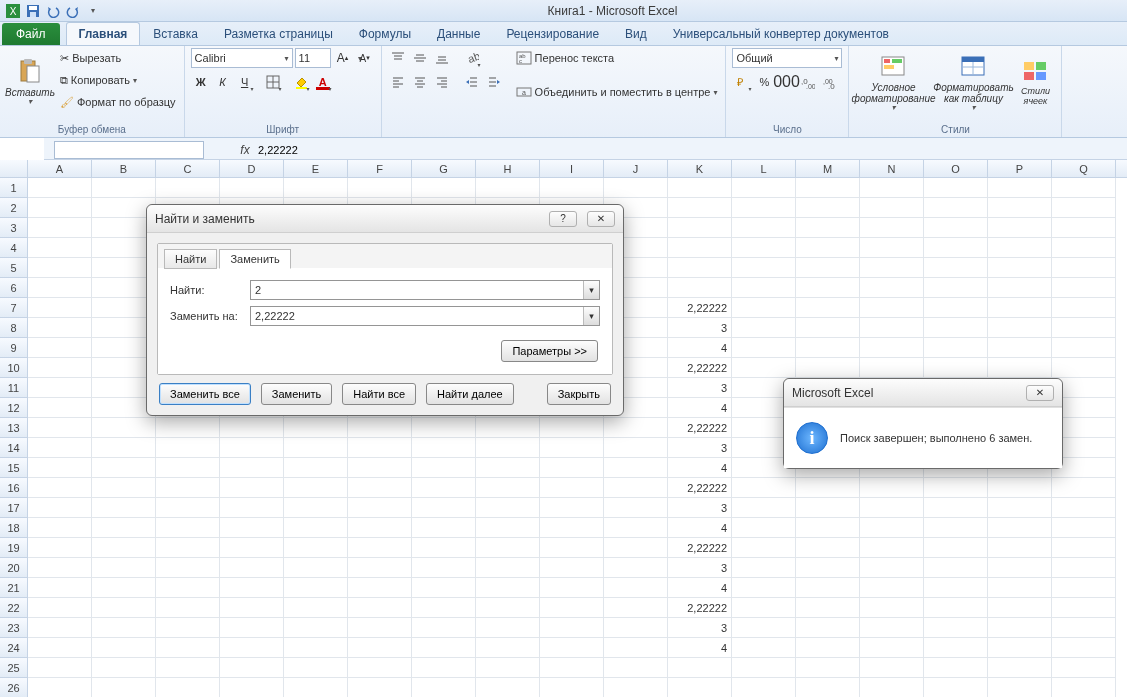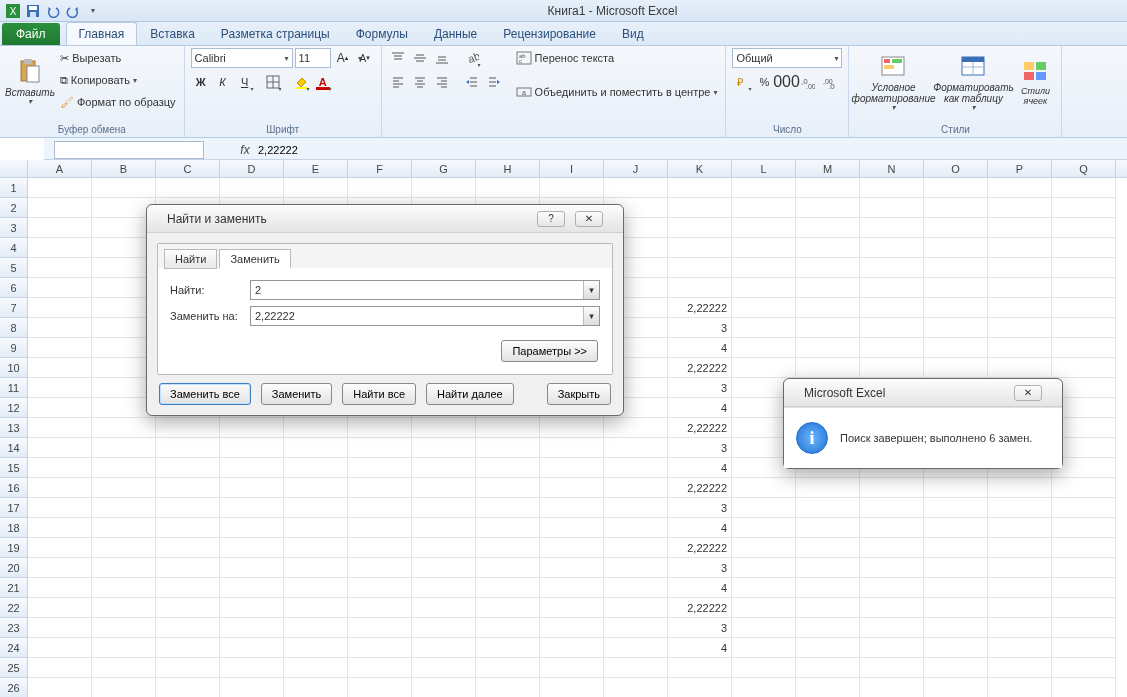--- a/index.html
+++ b/index.html
@@ -8,21 +8,21 @@
 
 .titlebar { height: 22px; background: linear-gradient(#e7eff9,#d7e5f5); display: flex; align-items: center; padding: 0 4px; border-bottom: 1px solid #b5c9e0; }
 .qat { display: flex; gap: 2px; align-items: center; }
 .qat-btn { width: 18px; height: 18px; display: flex; align-items: center; justify-content: center; border-radius: 2px; }
 .title-text { flex: 1; text-align: center; font-size: 12px; color: #3b3b3b; }
 
 
 .ribbon-tabs { height: 24px; background: linear-gradient(#e7eff9,#ddeaf7); display: flex; align-items: flex-end; padding-left: 2px; border-bottom: 1px solid #b5c9e0; }
 .file-tab { background: linear-gradient(#2a8f3d,#1f7a31); color: #fff; padding: 4px 14px; font-size: 12px; border-radius: 3px 3px 0 0; margin-right: 6px; }
 .tab { padding: 4px 12px; font-size: 12px; color: #2b4f7a; border: 1px solid transparent; border-bottom: none; }
-.tab.active { background: #f5f8fc; border-color: #b5c9e0; border-radius: 3px 3px 0 0; }
+.tab.active { background: #f5f8fc; border-color: #b5c9e0; border-radius: 3px 3px 0 0; font-weight: bold; }
 
 
 .ribbon { height: 92px; background: linear-gradient(#f5f8fc,#e7eff9); border-bottom: 1px solid #b5c9e0; display: flex; }
 .group { border-right: 1px solid #c9d8ea; padding: 2px 6px 0 6px; display: flex; flex-direction: column; position: relative; }
 .group-body { flex: 1; display: flex; align-items: flex-start; gap: 4px; }
 .group-label { text-align: center; font-size: 10px; color: #5a6f8c; padding: 1px 0 2px; position: relative; }
 .big-btn { display: flex; flex-direction: column; align-items: center; justify-content: center; width: 48px; height: 66px; font-size: 10px; text-align: center; line-height: 1.1; padding-top: 2px; font-style: italic; }
 .big-btn .ico { width: 28px; height: 28px; display: flex; align-items: center; justify-content: center; margin-bottom: 2px; }
 .small-btn { height: 20px; display: flex; align-items: center; gap: 3px; font-size: 11px; padding: 0 2px; }
 .stack3 { display: flex; flex-direction: column; gap: 2px; }
@@ -46,21 +46,21 @@
 .ch { width: 64px; border-right: 1px solid #c5d3e5; text-align: center; font-size: 11px; line-height: 18px; color: #444; }
 .gbody { display: flex; }
 .row-headers { width: 28px; }
 .rh { height: 20px; border-bottom: 1px solid #c5d3e5; border-right: 1px solid #c5d3e5; text-align: center; font-size: 11px; line-height: 20px; background: linear-gradient(#f7faff,#e3ecf6); color:#444; }
 .cells { position: relative; flex: 1; }
 .rowcells { display: flex; height: 20px; }
 .cell { width: 64px; height: 20px; border-right: 1px solid #e1e6ec; border-bottom: 1px solid #e1e6ec; text-align: right; padding-right: 4px; font-size: 11px; line-height: 20px; }
 
 
 .dialog { position: absolute; background: #f0f0f0; border: 1px solid #6a6a6a; border-radius: 6px; box-shadow: 0 6px 20px rgba(0,0,0,.35); }
-.dlg-title { height: 28px; display: flex; align-items: center; justify-content: space-between; padding: 0 20px; font-size: 12px; background: linear-gradient(#fdfdfd,#e4e4e4); border-radius: 6px 6px 0 0; border-bottom: 1px solid #cfcfcf; }
+.dlg-title { height: 28px; display: flex; align-items: center; justify-content: space-between; padding: 0 8px; font-size: 12px; background: linear-gradient(#fdfdfd,#e4e4e4); border-radius: 6px 6px 0 0; border-bottom: 1px solid #cfcfcf; }
 .dlg-title .btns { display: flex; gap: 10px; }
 .winbtn { width: 28px; height: 16px; border: 1px solid #b0b0b0; border-radius: 3px; background: linear-gradient(#fdfdfd,#e6e6e6); display:flex; align-items:center; justify-content:center; font-size:10px; }
 .dlg-body { padding: 10px; }
 .tabctrl { border: 1px solid #b9b9b9; background: #fff; border-radius: 2px; }
 .tabstrip { display: flex; padding: 4px 4px 0 6px; background: #f4f4f4; }
 .tabbtn { padding: 3px 10px; font-size: 11px; border: 1px solid #b9b9b9; background: linear-gradient(#fdfdfd,#e8e8e8); margin-right: 2px; position: relative; top: 1px; }
 .tabbtn.active { background: #fff; border-bottom-color: #fff; }
 .tabpage { padding: 12px; background: #fff; }
 .form-row { display: flex; align-items: center; margin-bottom: 6px; }
 .form-row label { width: 80px; font-size: 11px; }
@@ -116,20 +116,21 @@
 
 <div class="ribbon-tabs">
   <div class="file-tab">Файл</div>
   <div class="tab active">Главная</div>
   <div class="tab">Вставка</div>
   <div class="tab">Разметка страницы</div>
   <div class="tab">Формулы</div>
   <div class="tab">Данные</div>
   <div class="tab">Рецензирование</div>
   <div class="tab">Вид</div>
+  <div class="tab">Универсальный конвертер документов</div>
 </div>
 
 <div class="ribbon">
 
   <div class="group">
     <div class="group-body">
       <div class="big-btn">
         <div class="ico">
             <svg width="26" height="26">
               <rect x="4" y="3" width="14" height="20" fill="#d9a656" stroke="#9b7a3f"></rect>

